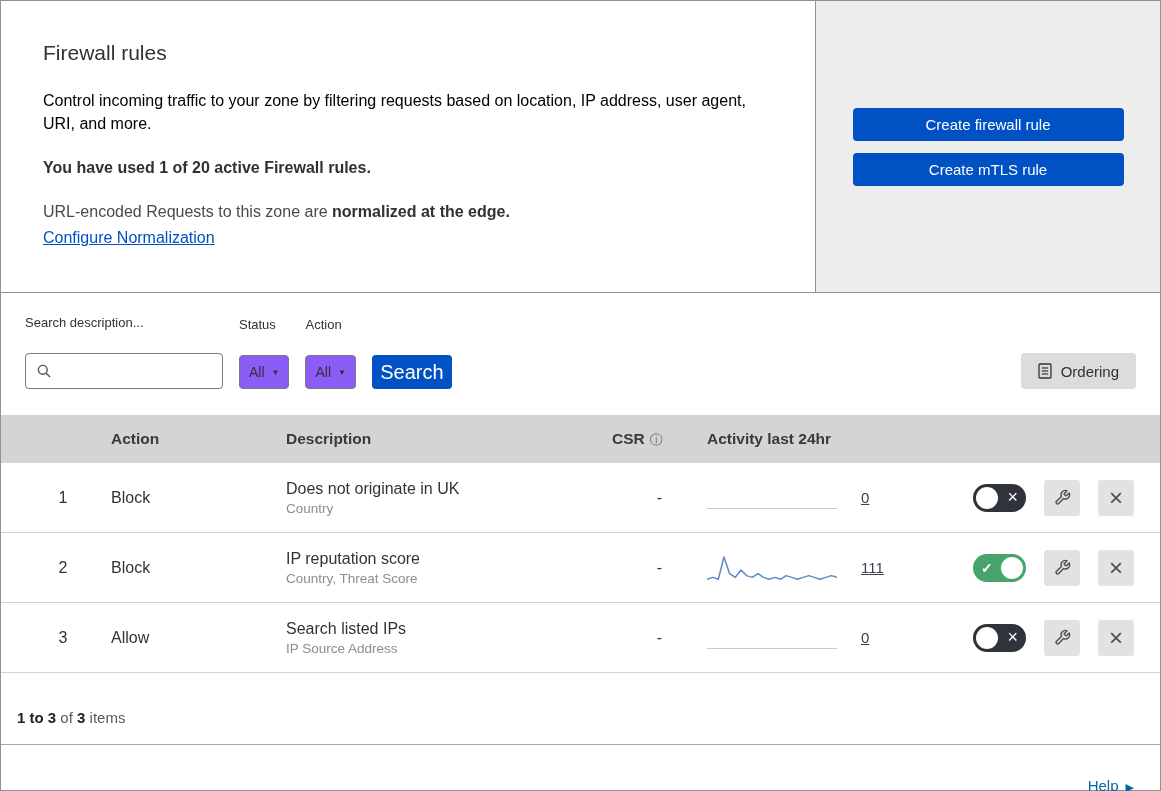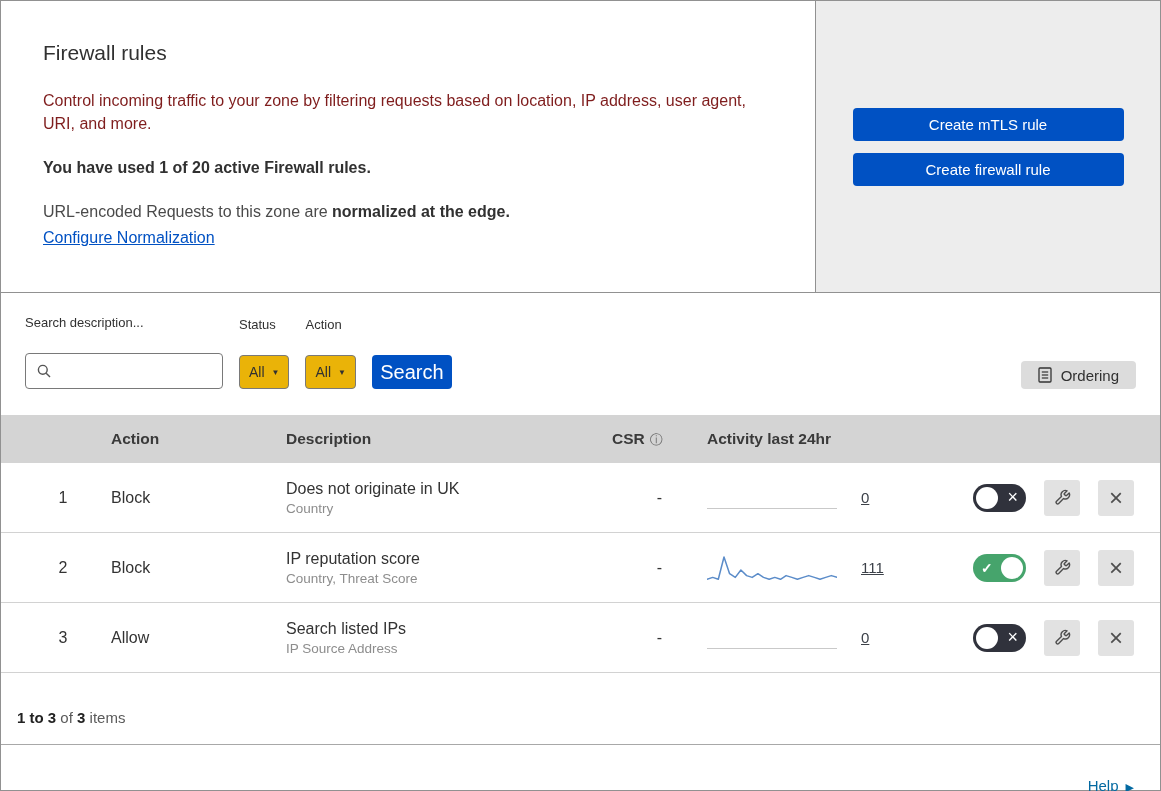--- a/index.html
+++ b/index.html
@@ -18,21 +18,21 @@
   }
   
   .top { display: flex; height: 292px; border-bottom: 1px solid #919191; }
   .top-left {
     flex: 1;
     background: #fff;
     border-right: 1px solid #919191;
     padding: 40px 48px 0 42px;
   }
   .top-left h1 { font-size: 21px; font-weight: 500; color: #313131; margin-bottom: 24px; }
-  .top-left .desc { font-size: 16px; line-height: 1.45; color: #7f1d1d; max-width: 710px; margin-bottom: 24px; }
+  .top-left .desc { font-size: 16px; line-height: 1.45; color: #000000; max-width: 710px; margin-bottom: 24px; }
   .top-left .usage { font-size: 16px; font-weight: bold; color: #313131; margin-bottom: 26px; }
   .top-left .norm { font-size: 16px; color: #4a4a4a; margin-bottom: 8px; }
   .top-left .norm strong { color: #313131; text-align: right; }
   a.link { font-size: 16px; color: #0051c3; text-decoration: underline; cursor: pointer; }
   .top-right {
     width: 344px;
     background: #ededed;
     display: flex;
     flex-direction: column;
     align-items: center;
@@ -68,32 +68,32 @@
   }
   .search-box input {
     border: none; outline: none; flex: 1; width: 100%;
     font-family: "Liberation Sans", sans-serif; font-size: 14px;
     margin-left: 8px;
   }
   .dropdown {
     height: 34px;
     border: 1px solid #797979;
     border-radius: 4px;
-    background: #eab308;
+    background: #8b5cf6;
     display: flex; align-items: center;
     padding: 0 9px;
     gap: 7px;
     font-size: 14px;
     color: #313131;
     cursor: pointer;
   }
   .caret { font-size: 8px; color: #313131; }
   .btn-search { width: 80px; height: 34px; font-size: 20px; }
   .btn-ordering {
-    height: 28px;
+    height: 36px;
     background: #dcdcdc;
     border: none;
     border-radius: 4px;
     display: flex; align-items: center; gap: 9px;
     padding: 0 17px;
     font-family: "Liberation Sans", sans-serif;
     font-size: 15px;
     color: #313131;
     cursor: pointer;
   }
@@ -181,22 +181,22 @@
 
   <div class="top">
     <div class="top-left">
       <h1>Firewall rules</h1>
       <p class="desc">Control incoming traffic to your zone by filtering requests based on location, IP address, user agent, URI, and more.</p>
       <p class="usage">You have used 1 of 20 active Firewall rules.</p>
       <p class="norm"><span>URL-encoded Requests to this zone are </span><strong>normalized at the edge.</strong></p>
       <a class="link">Configure Normalization</a>
     </div>
     <div class="top-right">
+      <button class="btn-primary">Create firewall rule</button>
       <button class="btn-primary">Create mTLS rule</button>
-      <button class="btn-primary">Create firewall rule</button>
     </div>
   </div>
 
   <div class="toolbar">
     <div class="left-controls">
       <div class="field">
         <label>Search description...</label>
         <div class="search-box">
           <svg width="16" height="16" viewBox="0 0 16 16">
             <circle cx="6.8" cy="6.8" r="4.4" fill="none" stroke="#555" stroke-width="1.4"></circle>

